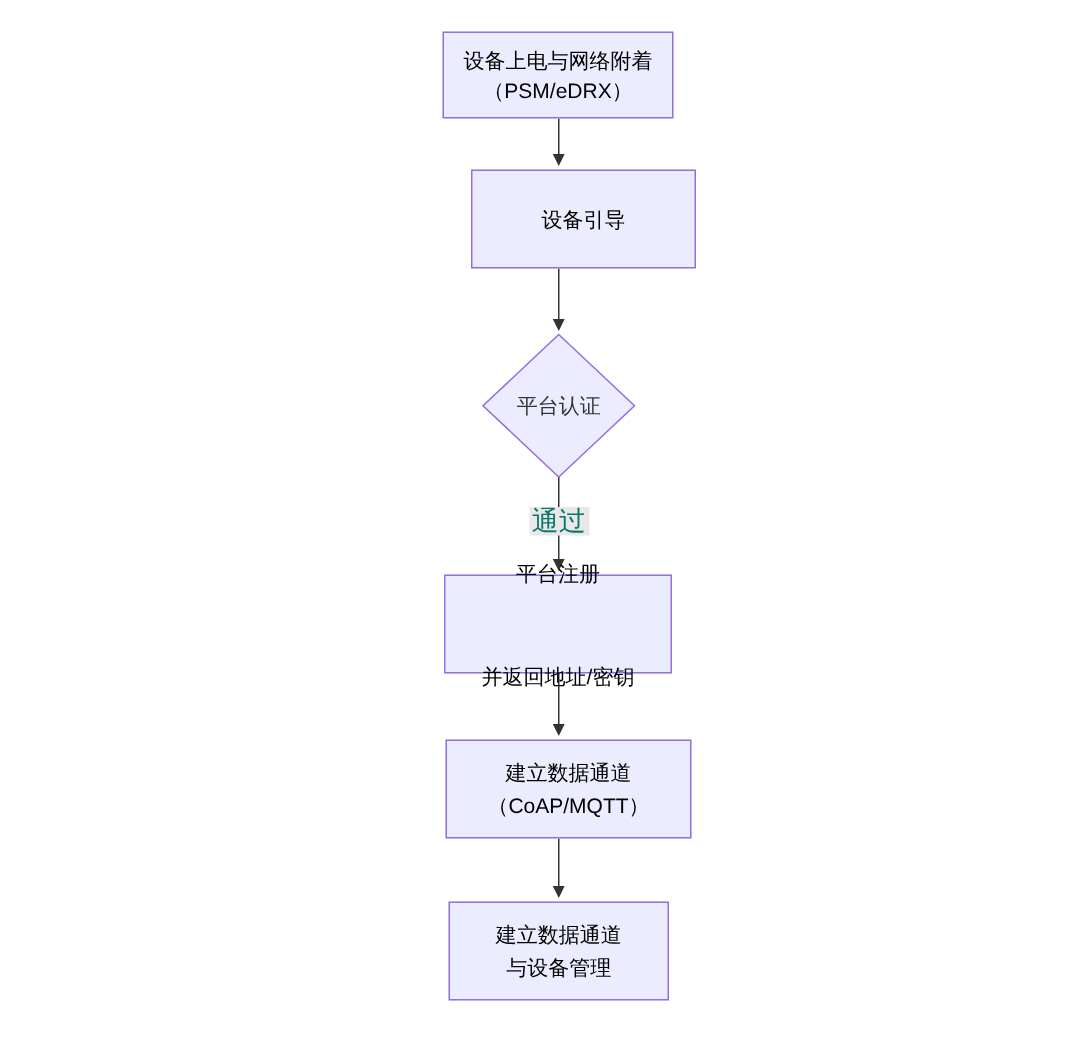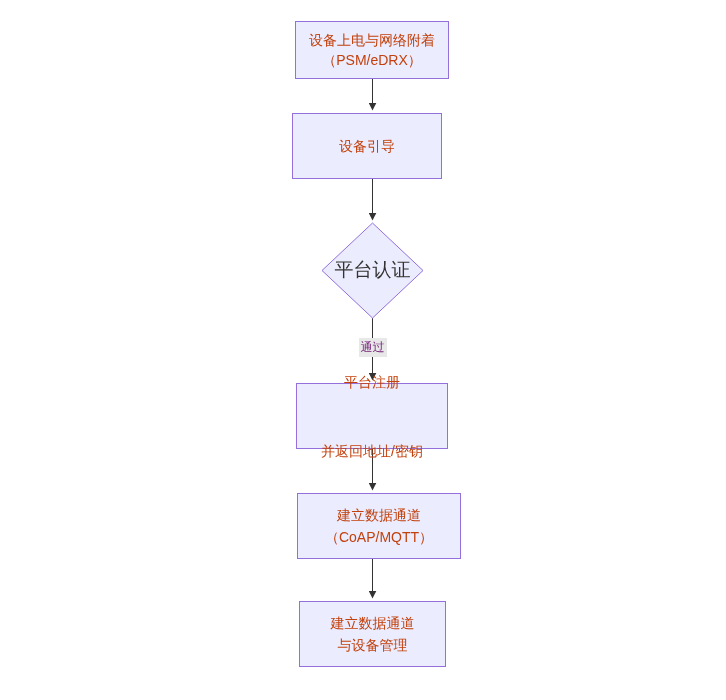--- a/index.html
+++ b/index.html
@@ -21,45 +21,45 @@
     top: 0;
     width: 726px;
     height: 700px;
     z-index: 1;
   }
   .node {
     position: absolute;
     box-sizing: border-box;
     background: #ECECFF;
     border: 1px solid #9370DB;
-    color: #c2410c;
+    color: #000000;
     font-size: 14px;
     line-height: 22px;
     display: flex;
     flex-direction: column;
     align-items: center;
     justify-content: center;
     text-align: center;
     z-index: 2;
   }
   .node span { display: block; white-space: nowrap; }
   .diamond-label {
     position: absolute;
     color: #333333;
-    font-size: 19px;
+    font-size: 14px;
     line-height: 22px;
     text-align: center;
     z-index: 3;
     white-space: nowrap;
   }
   .edge-label {
     position: absolute;
     background: #e8e8e8;
-    color: #701a75;
-    font-size: 12px;
+    color: #0f766e;
+    font-size: 18px;
     line-height: 17px;
     padding: 1px 2px;
     z-index: 4;
     transform: translateX(-50%);
     white-space: nowrap;
   }
 </style>
 </head>
 <body>
 
@@ -83,21 +83,21 @@
     <line x1="372.5" y1="559" x2="372.5" y2="597" stroke="#333333" stroke-width="1" marker-end="url(#arrowhead)"></line>
 
     <polygon points="372.5,223 423,270.5 372.5,318 322,270.5" fill="#ECECFF" stroke="#9370DB" stroke-width="1"></polygon>
   </svg>
 
   <div class="node" style="left:295px; top:21px; width:154px; height:58px; line-height:20px;">
     <span>设备上电与网络附着</span>
     <span>（PSM/eDRX）</span>
   </div>
 
-  <div class="node" style="left:292px; top:113px; width:150px; height:66px;">
+  <div class="node" style="left:314px; top:113px; width:150px; height:66px;">
     <span>设备引导</span>
   </div>
 
   <div class="diamond-label" style="left:322px; top:259px; width:101px;">平台认证</div>
 
   <div class="edge-label" style="left:372.5px; top:338px;">通过</div>
 
   <div class="node" style="left:296px; top:383px; width:152px; height:66px;gap:47px;">
     <span>平台注册</span>
     <span>并返回地址/密钥</span>

